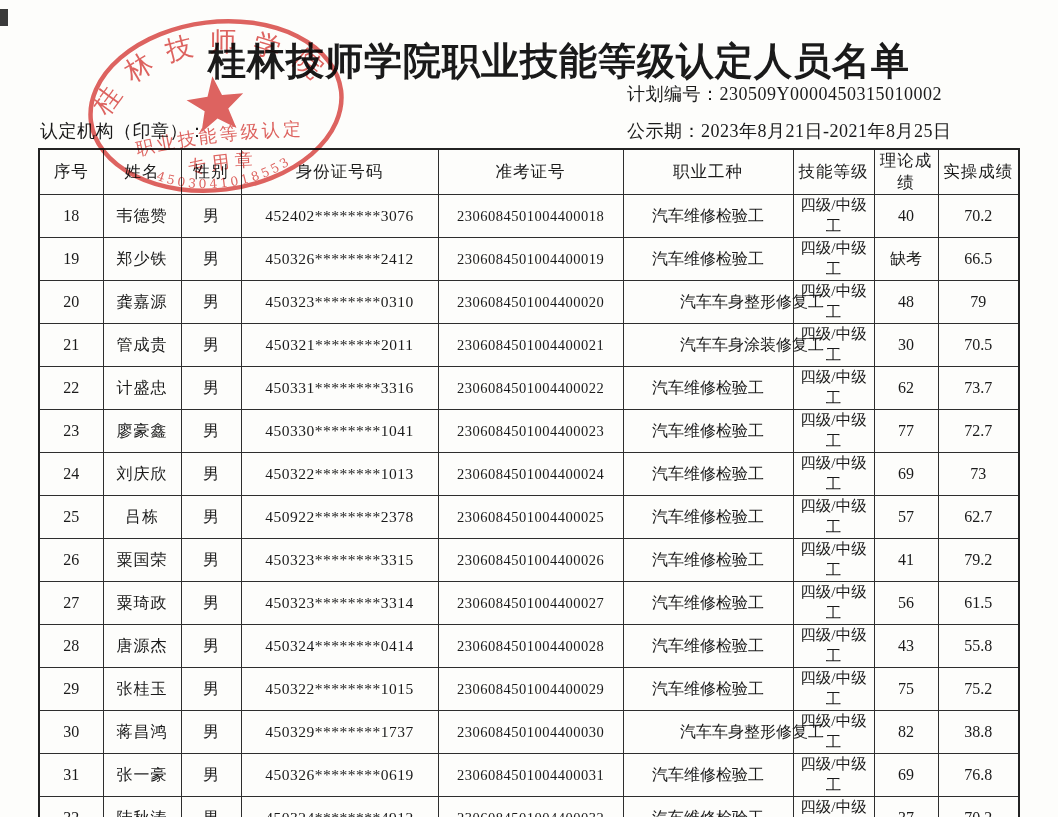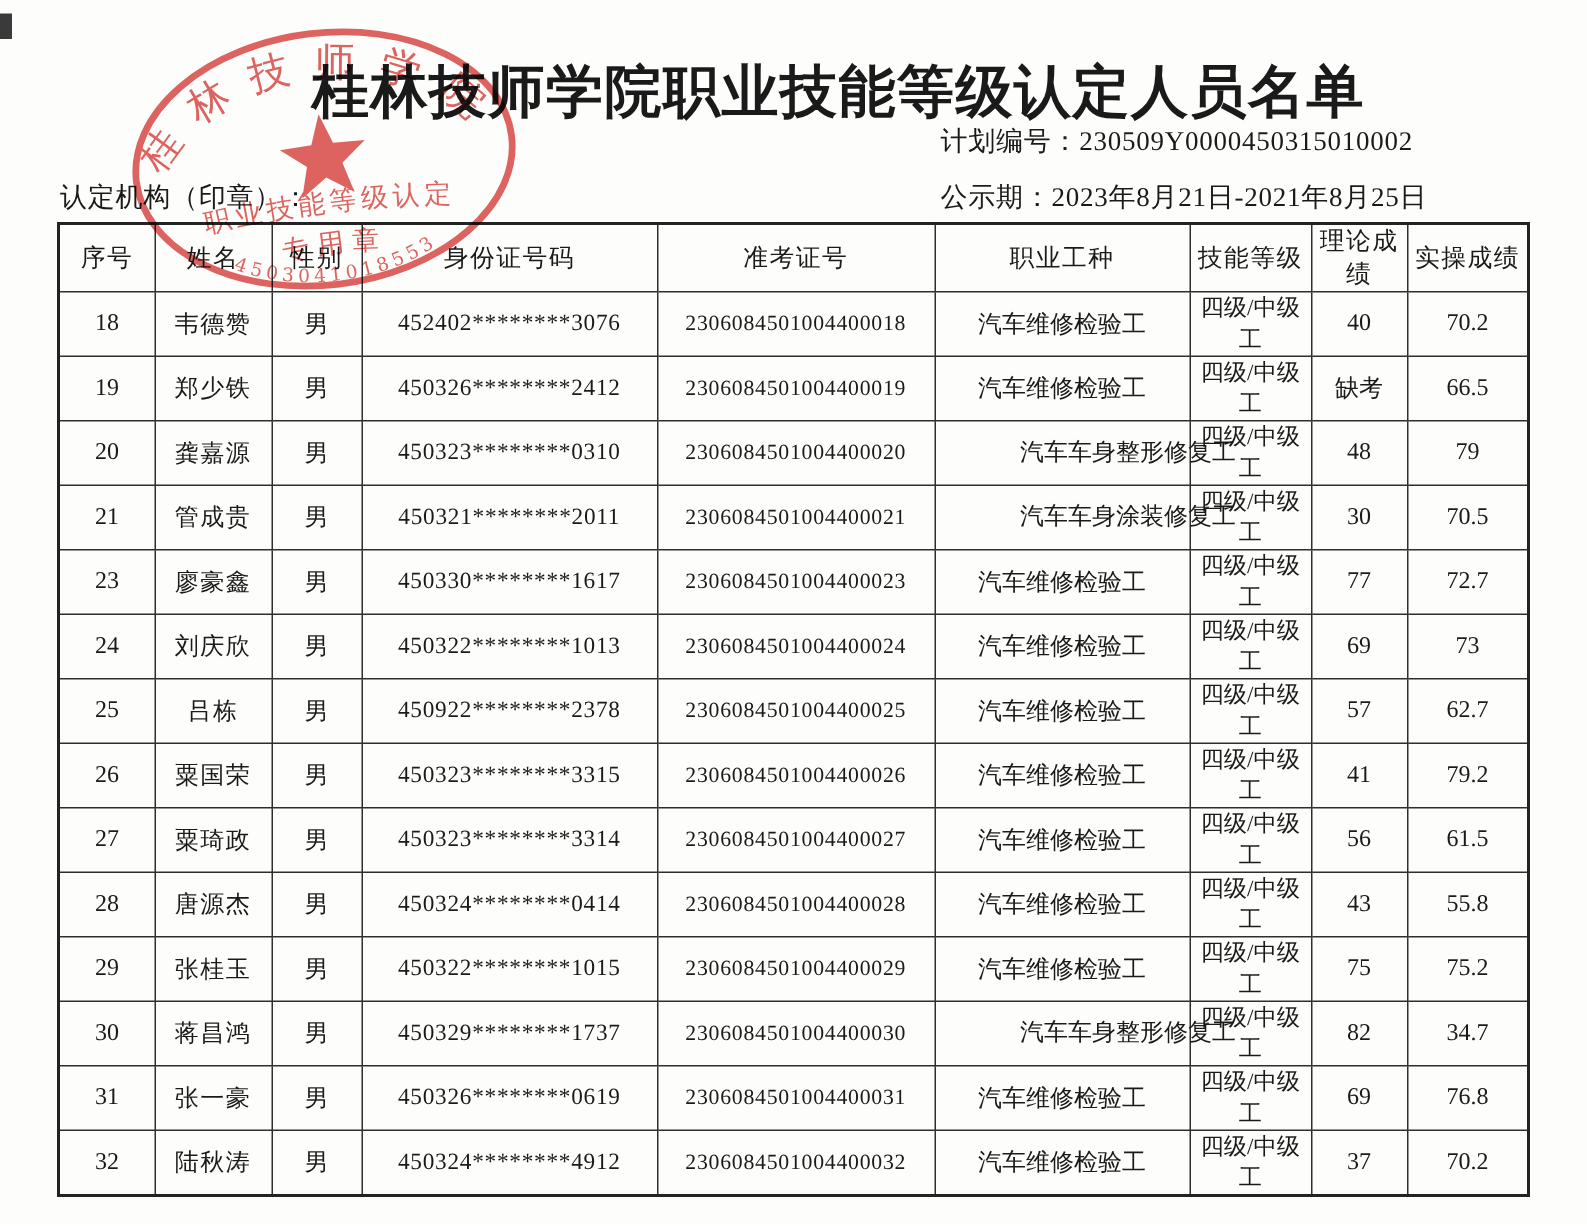--- a/index.html
+++ b/index.html
@@ -148,24 +148,37 @@
           <td class="c-id">450321********2011</td>
           <td class="c-exam">2306084501004400021</td>
           <td class="c-occ occ-overflow">
             <div class="occ-in">汽车车身涂装修复工</div>
           </td>
           <td class="c-level">四级/中级工</td>
           <td class="c-theory">30</td>
           <td class="c-practical">70.5</td>
         </tr>
         <tr>
+          <td class="c-no">22</td>
+          <td class="c-name">计盛忠</td>
+          <td class="c-gender">男</td>
+          <td class="c-id">450331********3316</td>
+          <td class="c-exam">2306084501004400022</td>
+          <td class="c-occ">
+            <div class="occ-in">汽车维修检验工</div>
+          </td>
+          <td class="c-level">四级/中级工</td>
+          <td class="c-theory">62</td>
+          <td class="c-practical">73.7</td>
+        </tr>
+        <tr>
           <td class="c-no">23</td>
           <td class="c-name">廖豪鑫</td>
           <td class="c-gender">男</td>
-          <td class="c-id">450330********1617</td>
+          <td class="c-id">450330********1041</td>
           <td class="c-exam">2306084501004400023</td>
           <td class="c-occ">
             <div class="occ-in">汽车维修检验工</div>
           </td>
           <td class="c-level">四级/中级工</td>
           <td class="c-theory">77</td>
           <td class="c-practical">72.7</td>
         </tr>
         <tr>
           <td class="c-no">24</td>
@@ -249,21 +262,21 @@
           <td class="c-no">30</td>
           <td class="c-name">蒋昌鸿</td>
           <td class="c-gender">男</td>
           <td class="c-id">450329********1737</td>
           <td class="c-exam">2306084501004400030</td>
           <td class="c-occ occ-overflow">
             <div class="occ-in">汽车车身整形修复工</div>
           </td>
           <td class="c-level">四级/中级工</td>
           <td class="c-theory">82</td>
-          <td class="c-practical">34.7</td>
+          <td class="c-practical">38.8</td>
         </tr>
         <tr>
           <td class="c-no">31</td>
           <td class="c-name">张一豪</td>
           <td class="c-gender">男</td>
           <td class="c-id">450326********0619</td>
           <td class="c-exam">2306084501004400031</td>
           <td class="c-occ">
             <div class="occ-in">汽车维修检验工</div>
           </td>

